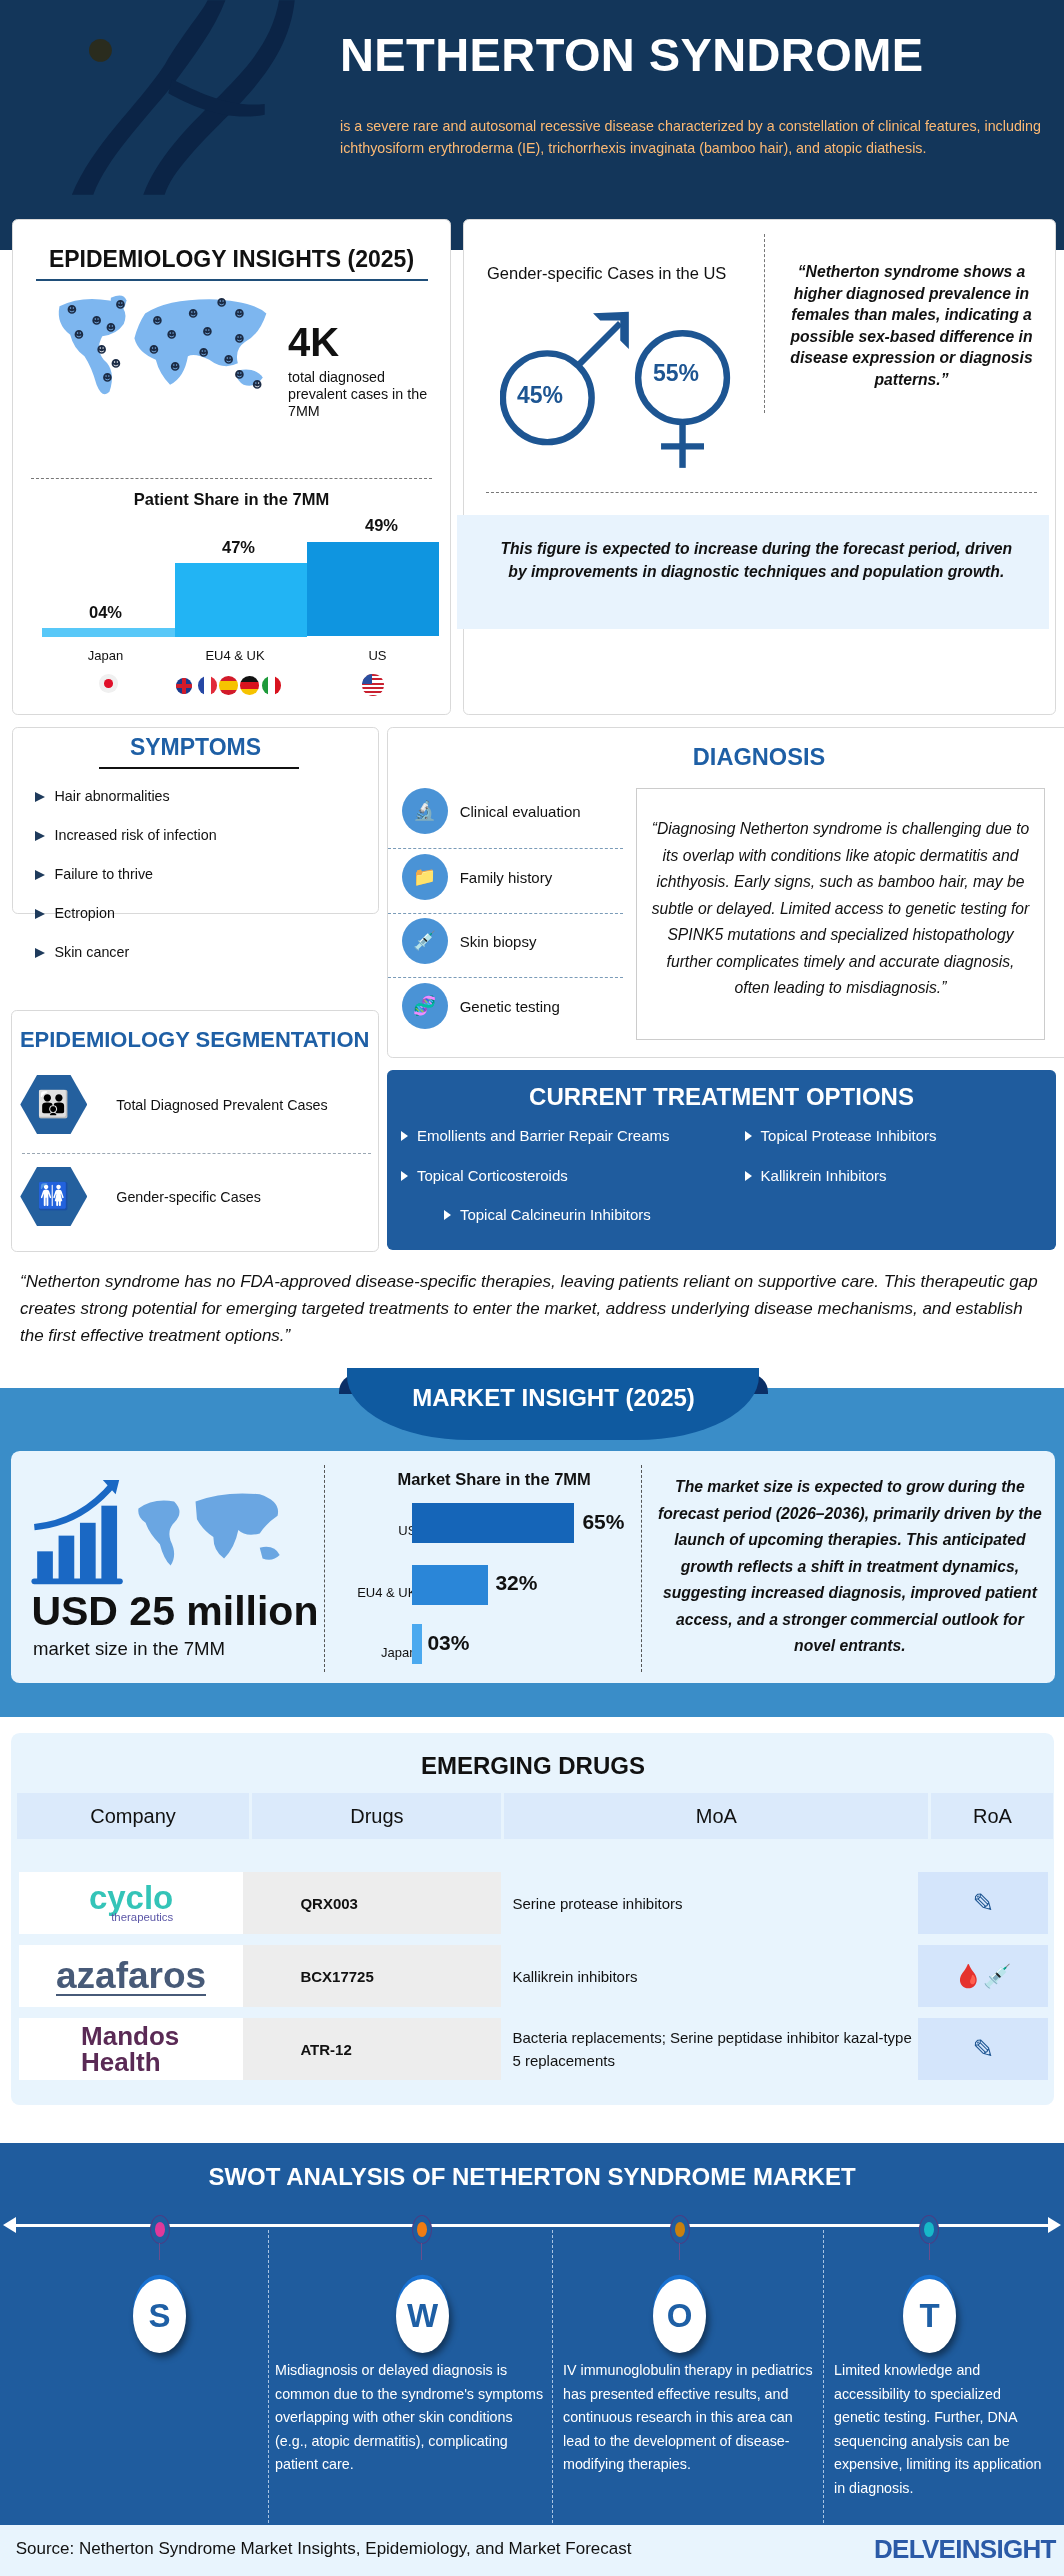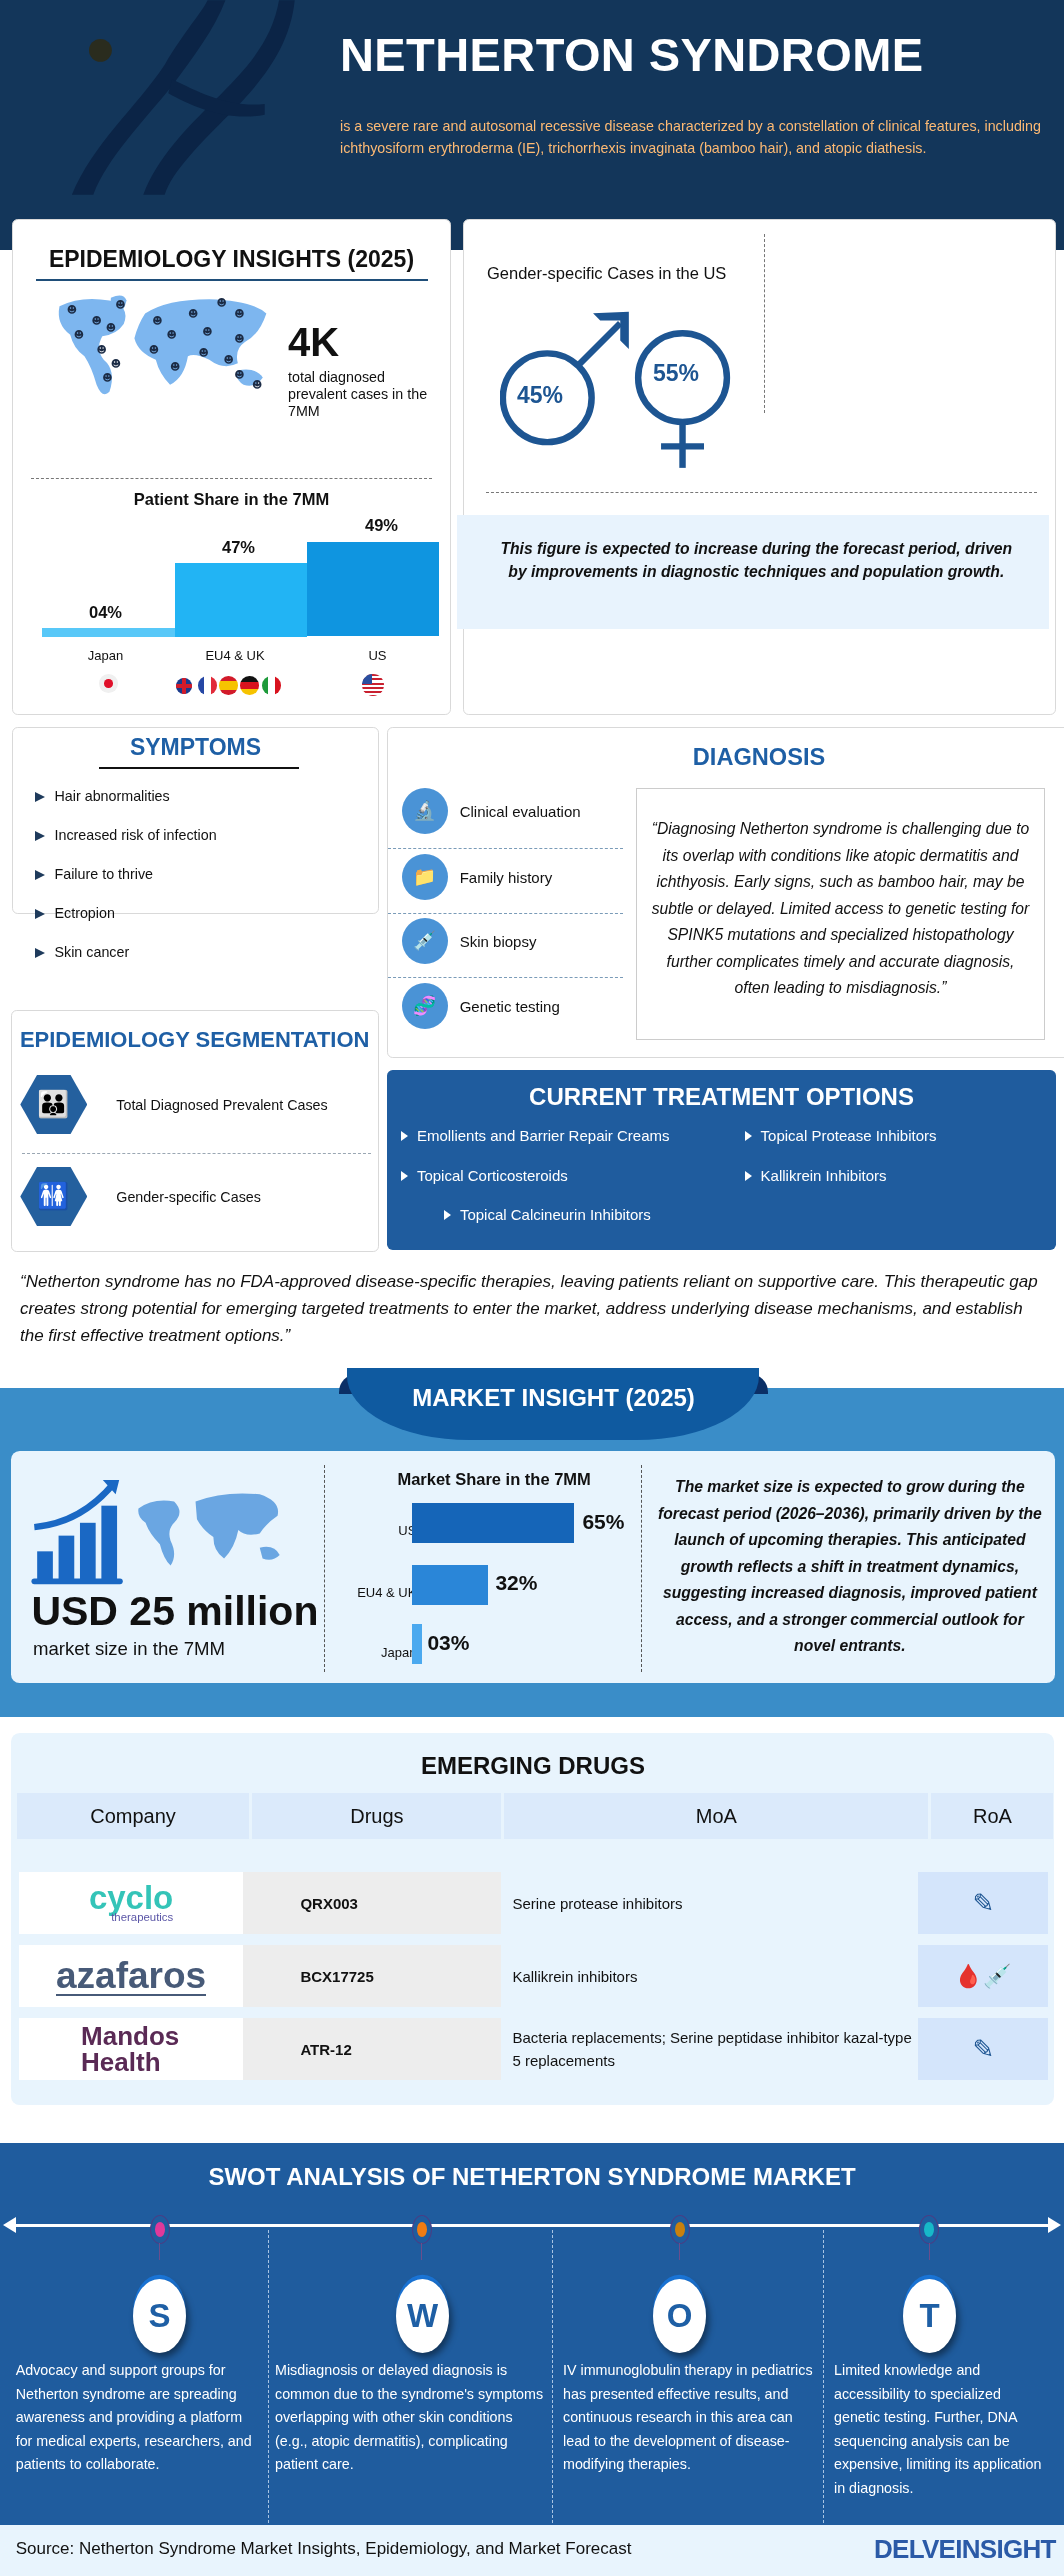--- a/index.html
+++ b/index.html
@@ -209,20 +209,21 @@
       <line x1="108" y1="84" x2="168" y2="24"></line>
       <circle cx="255" cy="100" r="62"></circle>
       <line x1="255" y1="162" x2="255" y2="226"></line>
       <line x1="225" y1="196" x2="285" y2="196"></line>
     </g>
     <polygon points="130,10 180,8 180,60 168,48 168,20 140,20" fill="#1d5592"></polygon>
   </svg>
   <div class="abs" style="left:53px;top:162px;font-size:23px;font-weight:bold;color:#1d5592;">45%</div>
   <div class="abs" style="left:189px;top:140px;font-size:23px;font-weight:bold;color:#1d5592;">55%</div>
   <div class="vdash"></div>
+  <div class="quote">“Netherton syndrome shows a higher diagnosed prevalence in females than males, indicating a possible sex-based difference in disease expression or diagnosis patterns.”</div>
   <div class="hdash"></div>
   <div class="note">This figure is expected to increase during the forecast period, driven by improvements in diagnostic techniques and population growth.</div>
 </div>
 
 <div class="abs card symptoms">
   <h2>SYMPTOMS</h2>
   <div class="ul"></div>
   <ul>
     <li>
         <span class="chev"></span>
@@ -410,21 +411,20 @@
 
   <div class="pin" style="left:133px;">S</div>
   <div class="pin" style="left:396px;">W</div>
   <div class="pin" style="left:653px;">O</div>
   <div class="pin" style="left:903px;">T</div>
 
   <div class="vsep" style="left:268px;"></div>
   <div class="vsep" style="left:552px;"></div>
   <div class="vsep" style="left:823px;"></div>
 
-  <div class="stext" style="left:15.7px;width:247px;">Advocacy and support groups for Netherton syndrome are spreading awareness and providing a platform for medical experts, researchers, and patients to collaborate.</div>
   <div class="stext" style="left:275px;width:272px;">Misdiagnosis or delayed diagnosis is common due to the syndrome's symptoms overlapping with other skin conditions (e.g., atopic dermatitis), complicating patient care.</div>
   <div class="stext" style="left:563px;width:258px;">IV immunoglobulin therapy in pediatrics has presented effective results, and continuous research in this area can lead to the development of disease-modifying therapies.</div>
   <div class="stext" style="left:834px;width:215px;">Limited knowledge and accessibility to specialized genetic testing. Further, DNA sequencing analysis can be expensive, limiting its application in diagnosis.</div>
 </div>
 
 <div class="abs footer">
   <div class="src">Source: Netherton Syndrome Market Insights, Epidemiology, and Market Forecast</div>
   <div class="logo">DELVEINSIGHT</div>
 </div>
 

